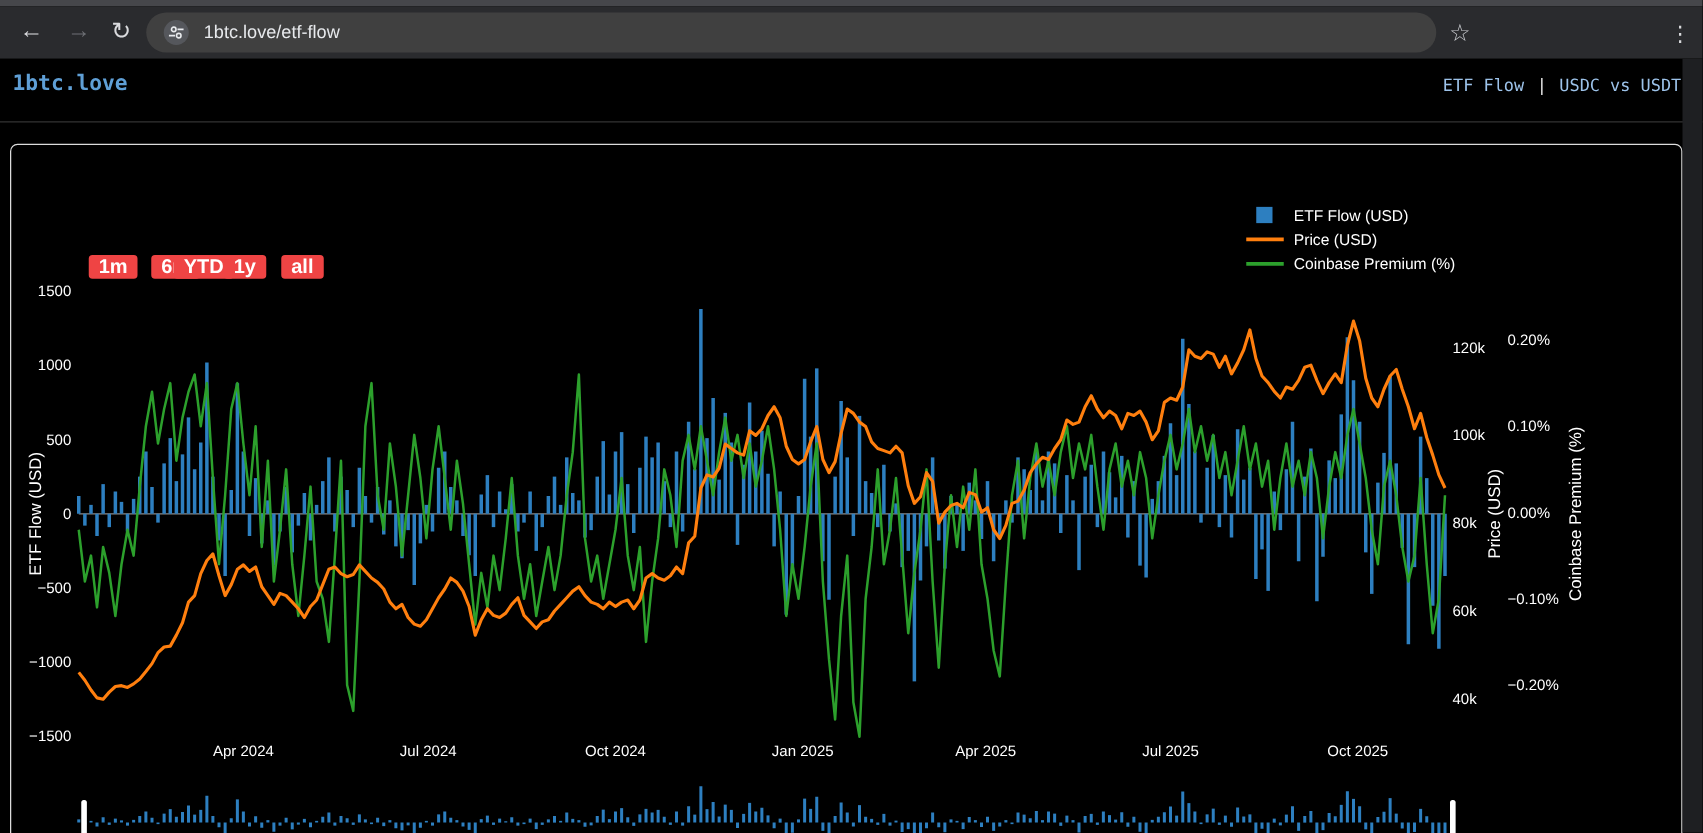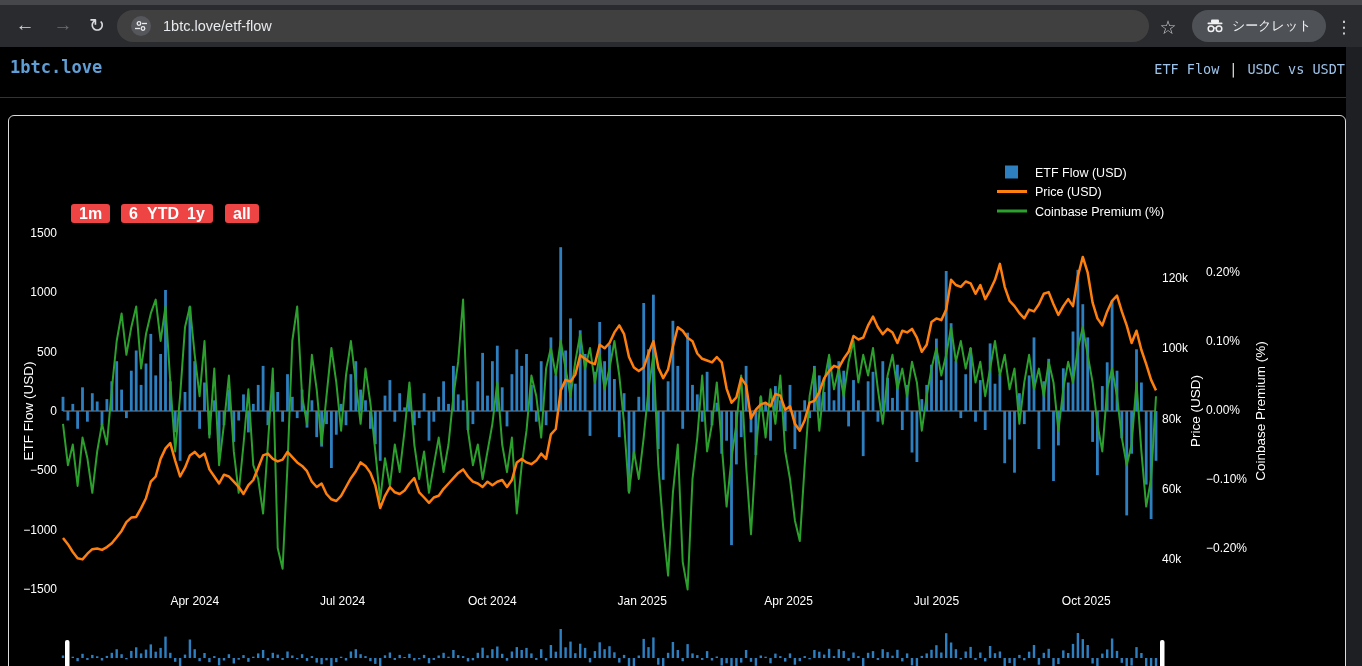--- a/index.html
+++ b/index.html
@@ -56,32 +56,20 @@
       <svg width="12" height="12" viewBox="0 0 12 12">
         <circle cx="4" cy="3.5" r="1.8" fill="none" stroke="#e8eaed" stroke-width="1.3"></circle>
         <line x1="7" y1="3.5" x2="12" y2="3.5" stroke="#e8eaed" stroke-width="1.3"></line>
         <circle cx="8" cy="8.5" r="1.8" fill="none" stroke="#e8eaed" stroke-width="1.3"></circle>
         <line x1="0" y1="8.5" x2="5" y2="8.5" stroke="#e8eaed" stroke-width="1.3"></line>
       </svg>
     </span>
     <span id="url-text">1btc.love/etf-flow</span>
   </div>
   <div class="abs" id="star">☆</div>
-  <div class="abs" id="incog">
-    <span style="display:flex">
-      <svg width="18" height="14" viewBox="0 0 18 14">
-        <rect x="5" y="0.5" width="8" height="3.4" rx="1" fill="#f1f1f2"></rect>
-        <rect x="1.5" y="3.6" width="15" height="1.6" rx="0.8" fill="#f1f1f2"></rect>
-        <circle cx="5" cy="9.8" r="2.8" fill="none" stroke="#f1f1f2" stroke-width="1.5"></circle>
-        <circle cx="13" cy="9.8" r="2.8" fill="none" stroke="#f1f1f2" stroke-width="1.5"></circle>
-        <path d="M7.8 9.3 q1.2 -1 2.4 0" fill="none" stroke="#f1f1f2" stroke-width="1.3"></path>
-      </svg>
-    </span>
-    <span>シークレット</span>
-  </div>
   <div class="abs" id="menu">⋮</div>
 </div>
 
 <div class="abs" id="page">
   <div class="abs" id="logo">1btc.love</div>
   <div class="abs" id="topnav">
     <span class="lnk">ETF Flow</span>
     <span class="sep">|</span>
     <span class="lnk">USDC vs USDT</span>
   </div>

